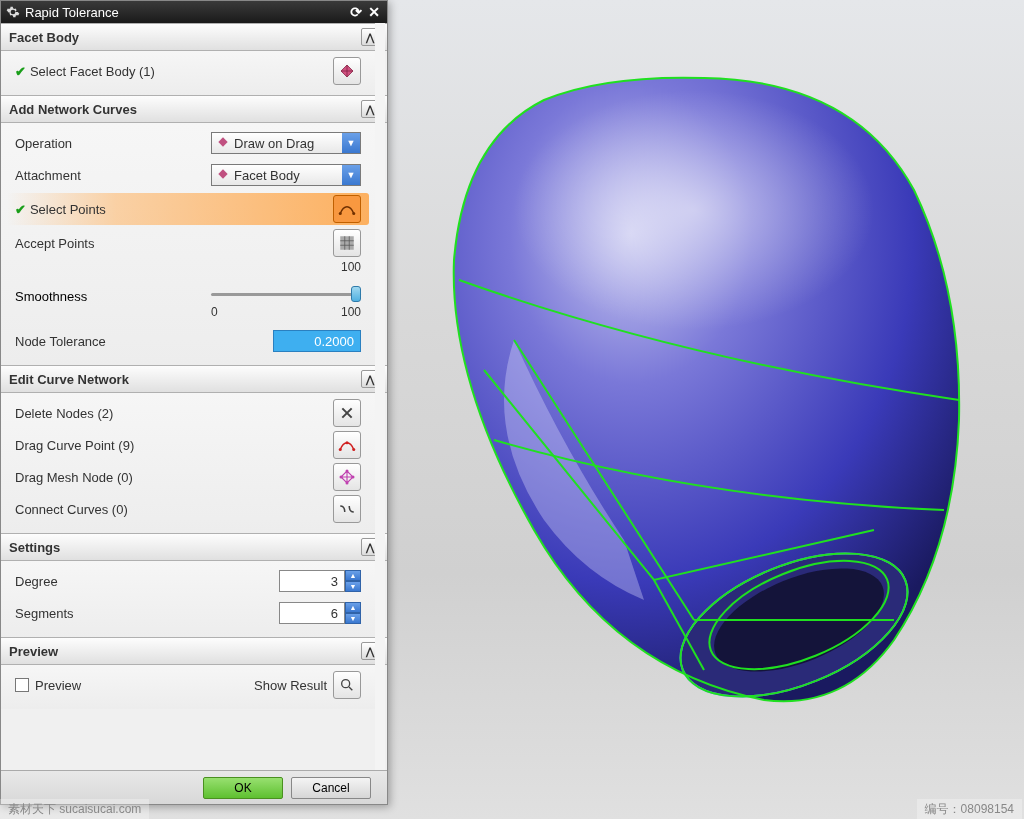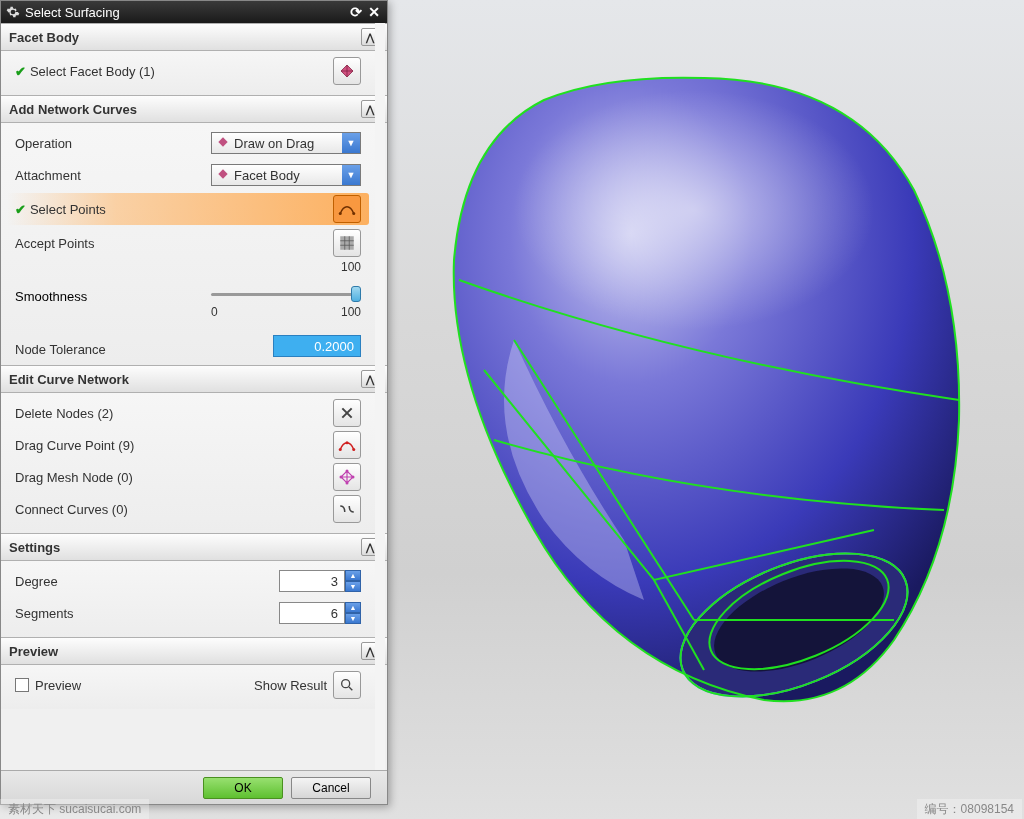--- a/index.html
+++ b/index.html
@@ -212,21 +212,21 @@
   </svg>
 </div>
 
 <div class="panel">
   <div class="titlebar">
     <span class="gear">
       <svg width="14" height="14" viewBox="0 0 24 24">
           <path fill="#ddd" d="M12 8a4 4 0 100 8 4 4 0 000-8zm9 4a7 7 0 01-.1 1.2l2 1.5-2 3.4-2.3-.9a7 7 0 01-2 1.2l-.3 2.5h-4l-.3-2.5a7 7 0 01-2-1.2l-2.3.9-2-3.4 2-1.5A7 7 0 013 12a7 7 0 01.1-1.2l-2-1.5 2-3.4 2.3.9a7 7 0 012-1.2L7.7 3h4l.3 2.5a7 7 0 012 1.2l2.3-.9 2 3.4-2 1.5c.1.4.1.8.1 1.2z"></path>
         </svg>
     </span>
-    <span class="title">Select Surfacing</span>
+    <span class="title">Rapid Tolerance</span>
     <span class="win-btn">⟳</span>
     <span class="win-btn">✕</span>
   </div>
 
   <div class="scroll-track"></div>
 
   <div class="sec-header">
     <span>Facet Body</span>
     <span class="collapse">⋀</span>
   </div>
@@ -297,21 +297,21 @@
         <div class="track"></div>
         <div class="thumb"></div>
       </div>
     </div>
     <div class="slider-labels" style="justify-content:flex-end;">
       <div style="width:150px; display:flex;">
         <span>0</span>
         <span style="margin-left:auto">100</span>
       </div>
     </div>
-    <div class="row" style="margin-top:6px;align-items:flex-end;">
+    <div class="row" style="margin-top:6px;">
       <span class="row-label">Node Tolerance</span>
       <div class="num-input">
         <span>0.2000</span>
       </div>
     </div>
   </div>
 
   <div class="sec-header">
     <span>Edit Curve Network</span>
     <span class="collapse">⋀</span>

